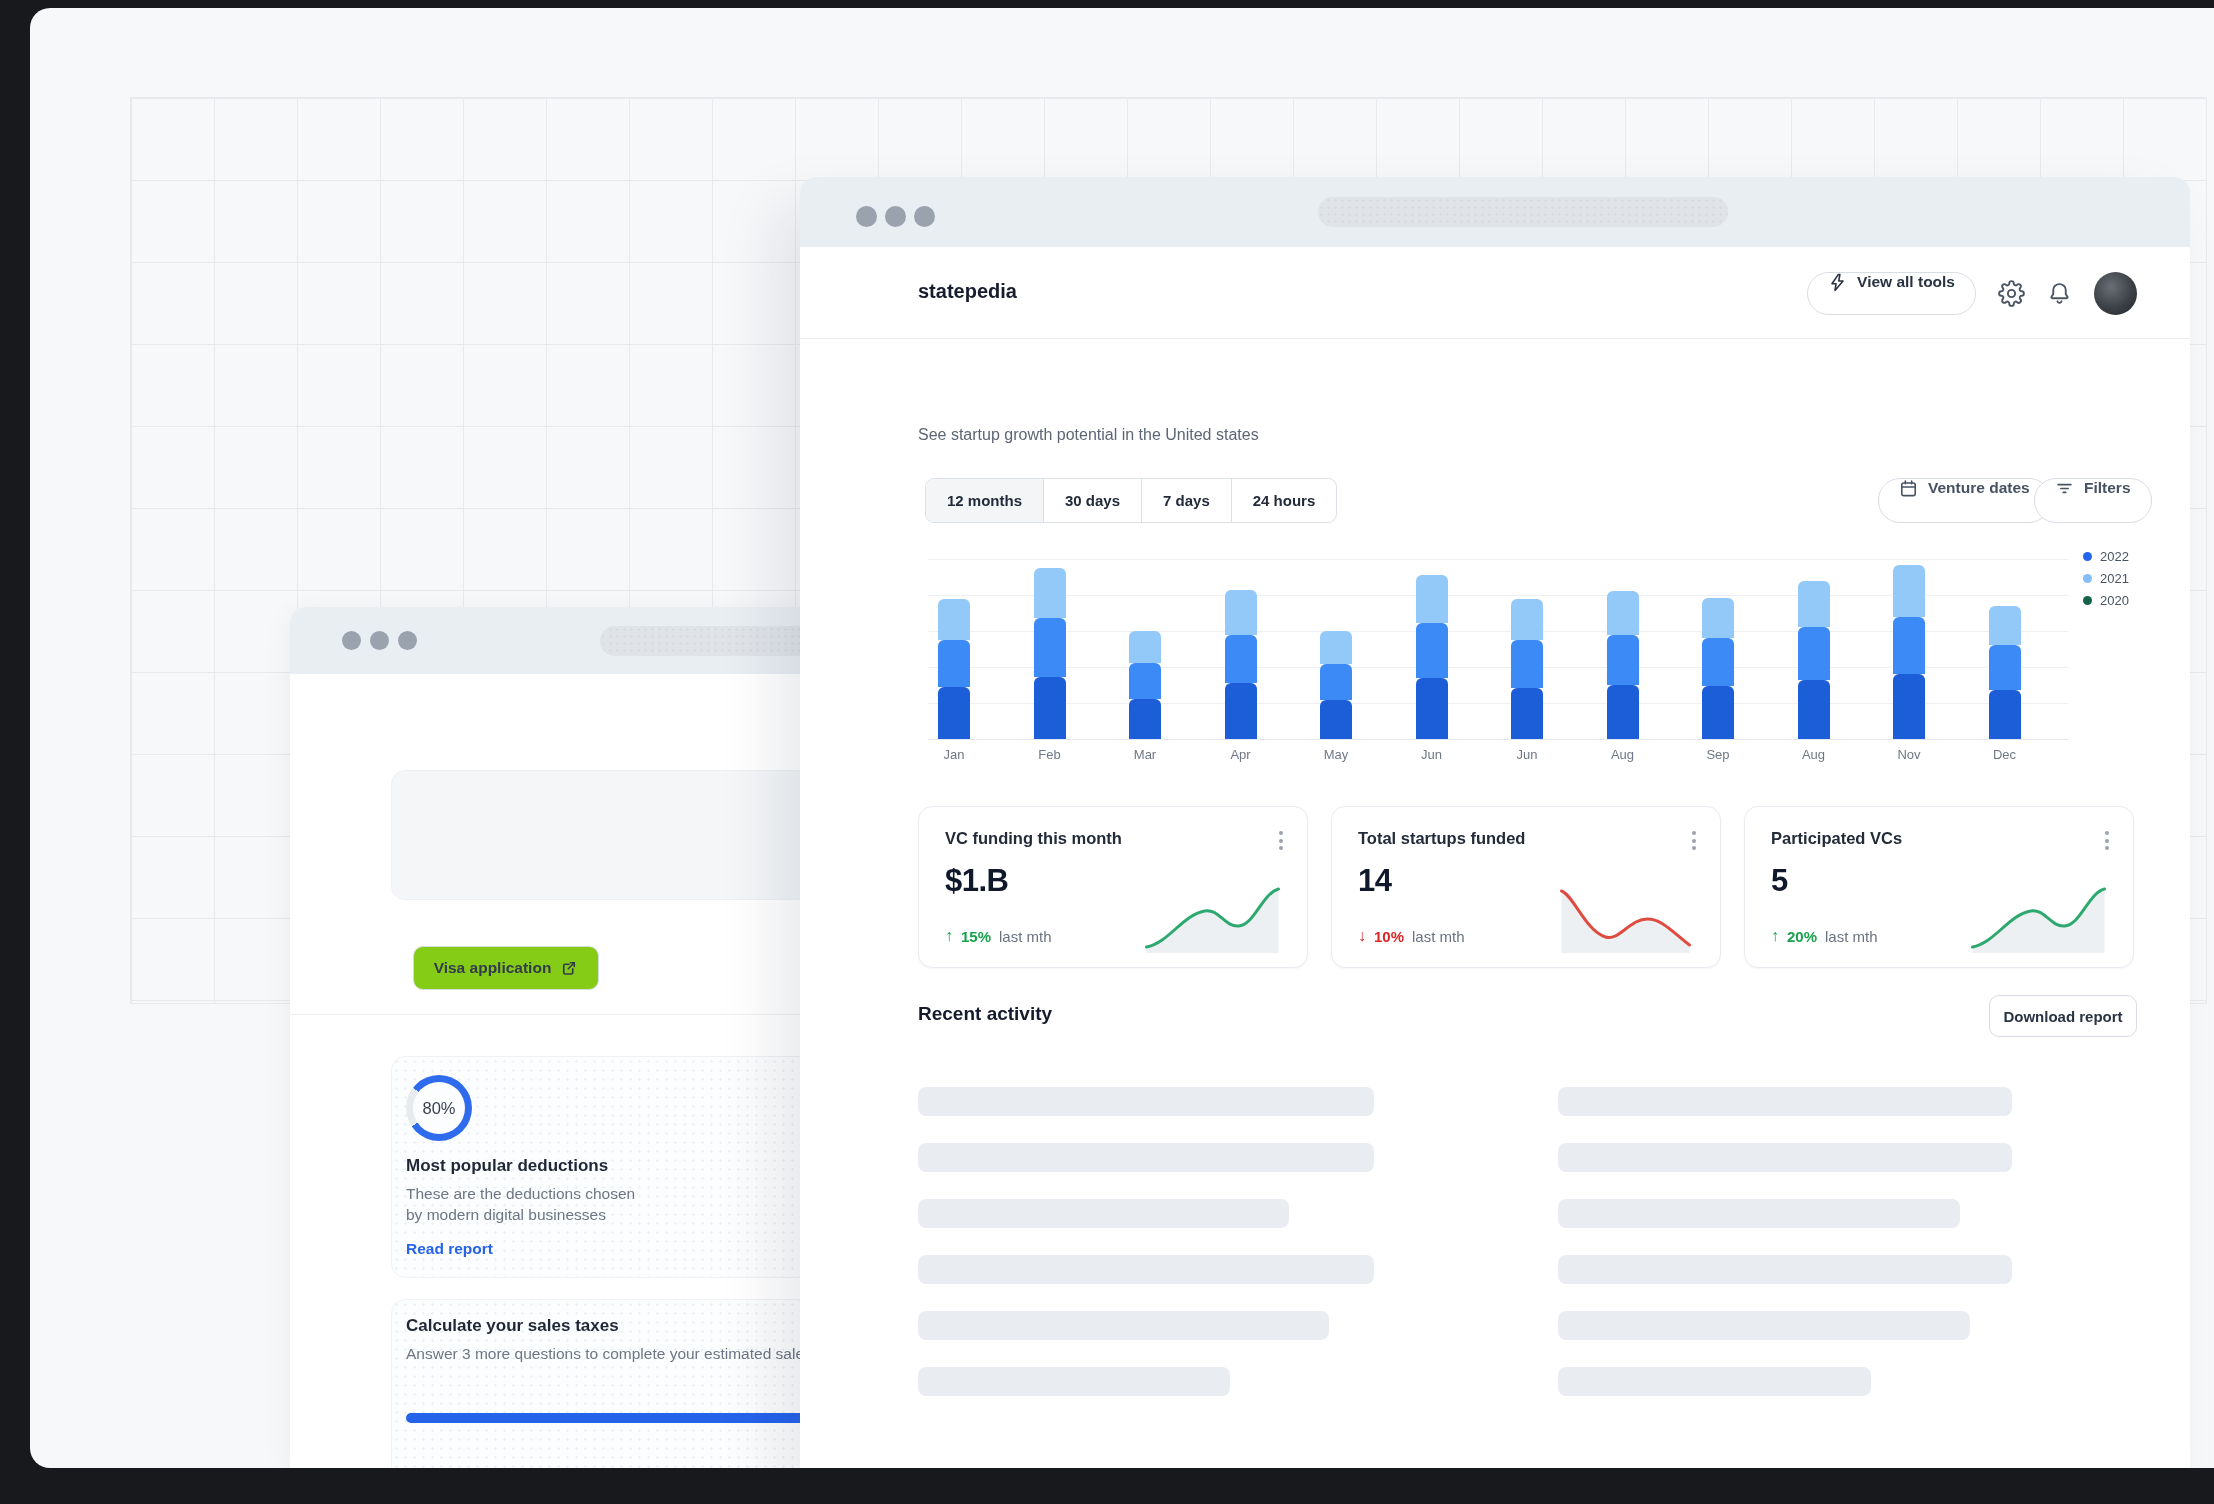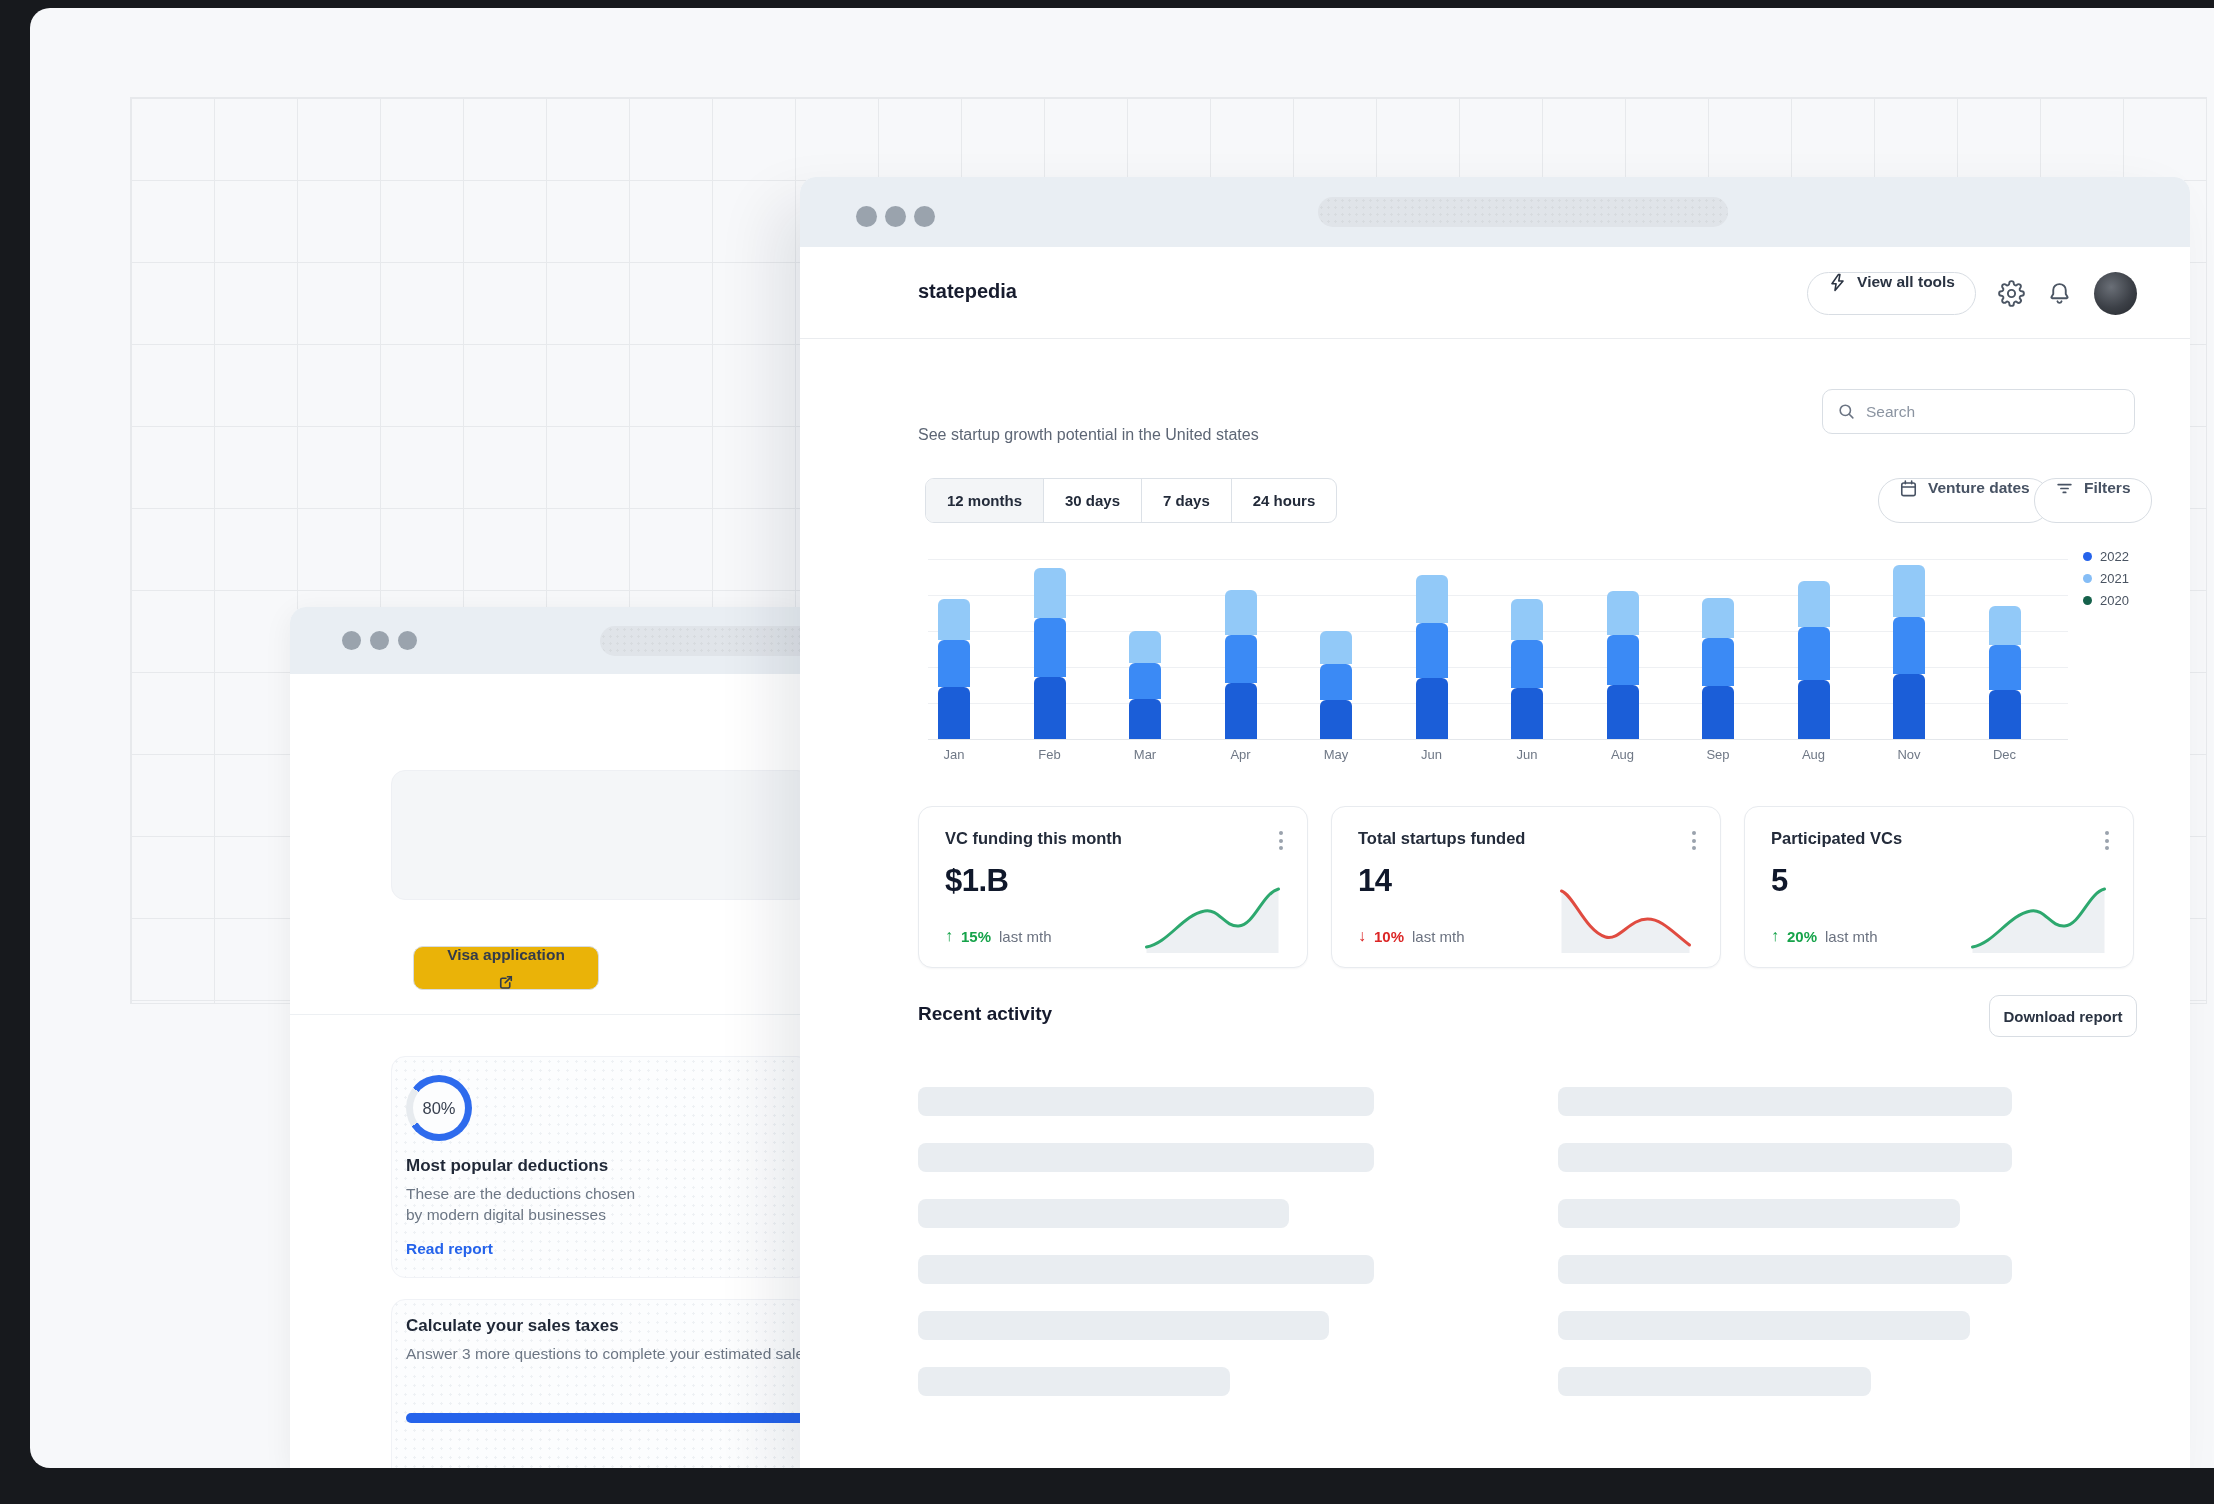--- a/index.html
+++ b/index.html
@@ -27,23 +27,23 @@
   .back-window { position:absolute; left:260px; top:599px; width:510px; height:861px;
                  background:#ffffff; border-radius:16px 0 0 0;
                  box-shadow:0 6px 30px rgba(16,24,40,.06); }
   .back-window .chrome { height:67px; border-radius:16px 0 0 0; }
   .back-window .dots { left:52px; top:24px; gap:9px; }
   .back-window .dot { width:19px; height:19px; }
   .back-window .urlpill { left:310px; top:19px; width:230px; height:30px; }
   .hero-skeleton { position:absolute; left:101px; top:163px; width:420px; height:130px;
                    border-radius:14px; background:#f4f6f8; border:1px solid #eef0f4; }
   .visa-btn { position:absolute; left:123px; top:339px; width:186px; height:44px;
-              background:#eab308; border:1.5px solid #d7dce2; border-radius:10px;
+              background:#84cc16; border:1.5px solid #d7dce2; border-radius:10px;
               display:flex; align-items:center; justify-content:center; gap:9px;
-              font-size:15.5px; font-weight:700; color:#333b4a; cursor:pointer;flex-direction:column; }
+              font-size:15.5px; font-weight:700; color:#333b4a; cursor:pointer; }
   .bw-divider { position:absolute; left:0; right:0; top:407px; height:1px; background:#edf0f3; }
   .soft-card { position:absolute; left:101px; width:420px; background:#fcfdfe;
                border:1px solid #f0f2f6; border-radius:14px;
                background-image:radial-gradient(#eef1f4 1px,transparent 1.2px); background-size:9px 9px;margin-top:24px; }
   .card-deductions { top:425px; height:222px; }
   .card-salestax { top:668px; height:200px; border-radius:14px 14px 0 0; }
   .ring { position:absolute; left:14px; top:18px; width:66px; height:66px; border-radius:50%;
           background:conic-gradient(from -52deg,#2e6bed 0 288deg,#e7ebef 288deg 360deg); }
   .ring::after { content:""; position:absolute; inset:7px; border-radius:50%; background:#fcfdfe; }
   .ring-label { position:absolute; inset:0; display:flex; align-items:center; justify-content:center;
@@ -225,29 +225,20 @@
               <path d="M18 8.6c0-3.2-2.7-5.6-6-5.6S6 5.4 6 8.6v3.9l-1.7 2.9c-.3.5.1 1.1.7 1.1h14c.6 0 1-.6.7-1.1L18 12.5z"></path>
               <path d="M10 19.5a2.1 2.1 0 0 0 4 0"></path>
             </svg>
           </span>
           <span class="avatar"></span>
         </div>
       </div>
 
       <div class="page-subtitle">See startup growth potential in the United states</div>
 
-      <div class="search-box">
-        <span>
-          <svg width="19" height="19" viewBox="0 0 24 24" fill="none" stroke="#6b7483" stroke-width="2" stroke-linecap="round">
-            <circle cx="10.5" cy="10.5" r="6.5"></circle>
-              <path d="M15.5 15.5 20 20"></path>
-          </svg>
-        </span>
-        <input placeholder="Search" style="">
-      </div>
 
       <div class="tabs">
         <span class="tab active">12 months</span>
         <span class="tab">30 days</span>
         <span class="tab">7 days</span>
         <span class="tab">24 hours</span>
       </div>
 
       <div class="btn-dates">
         <button class="pill-btn">

